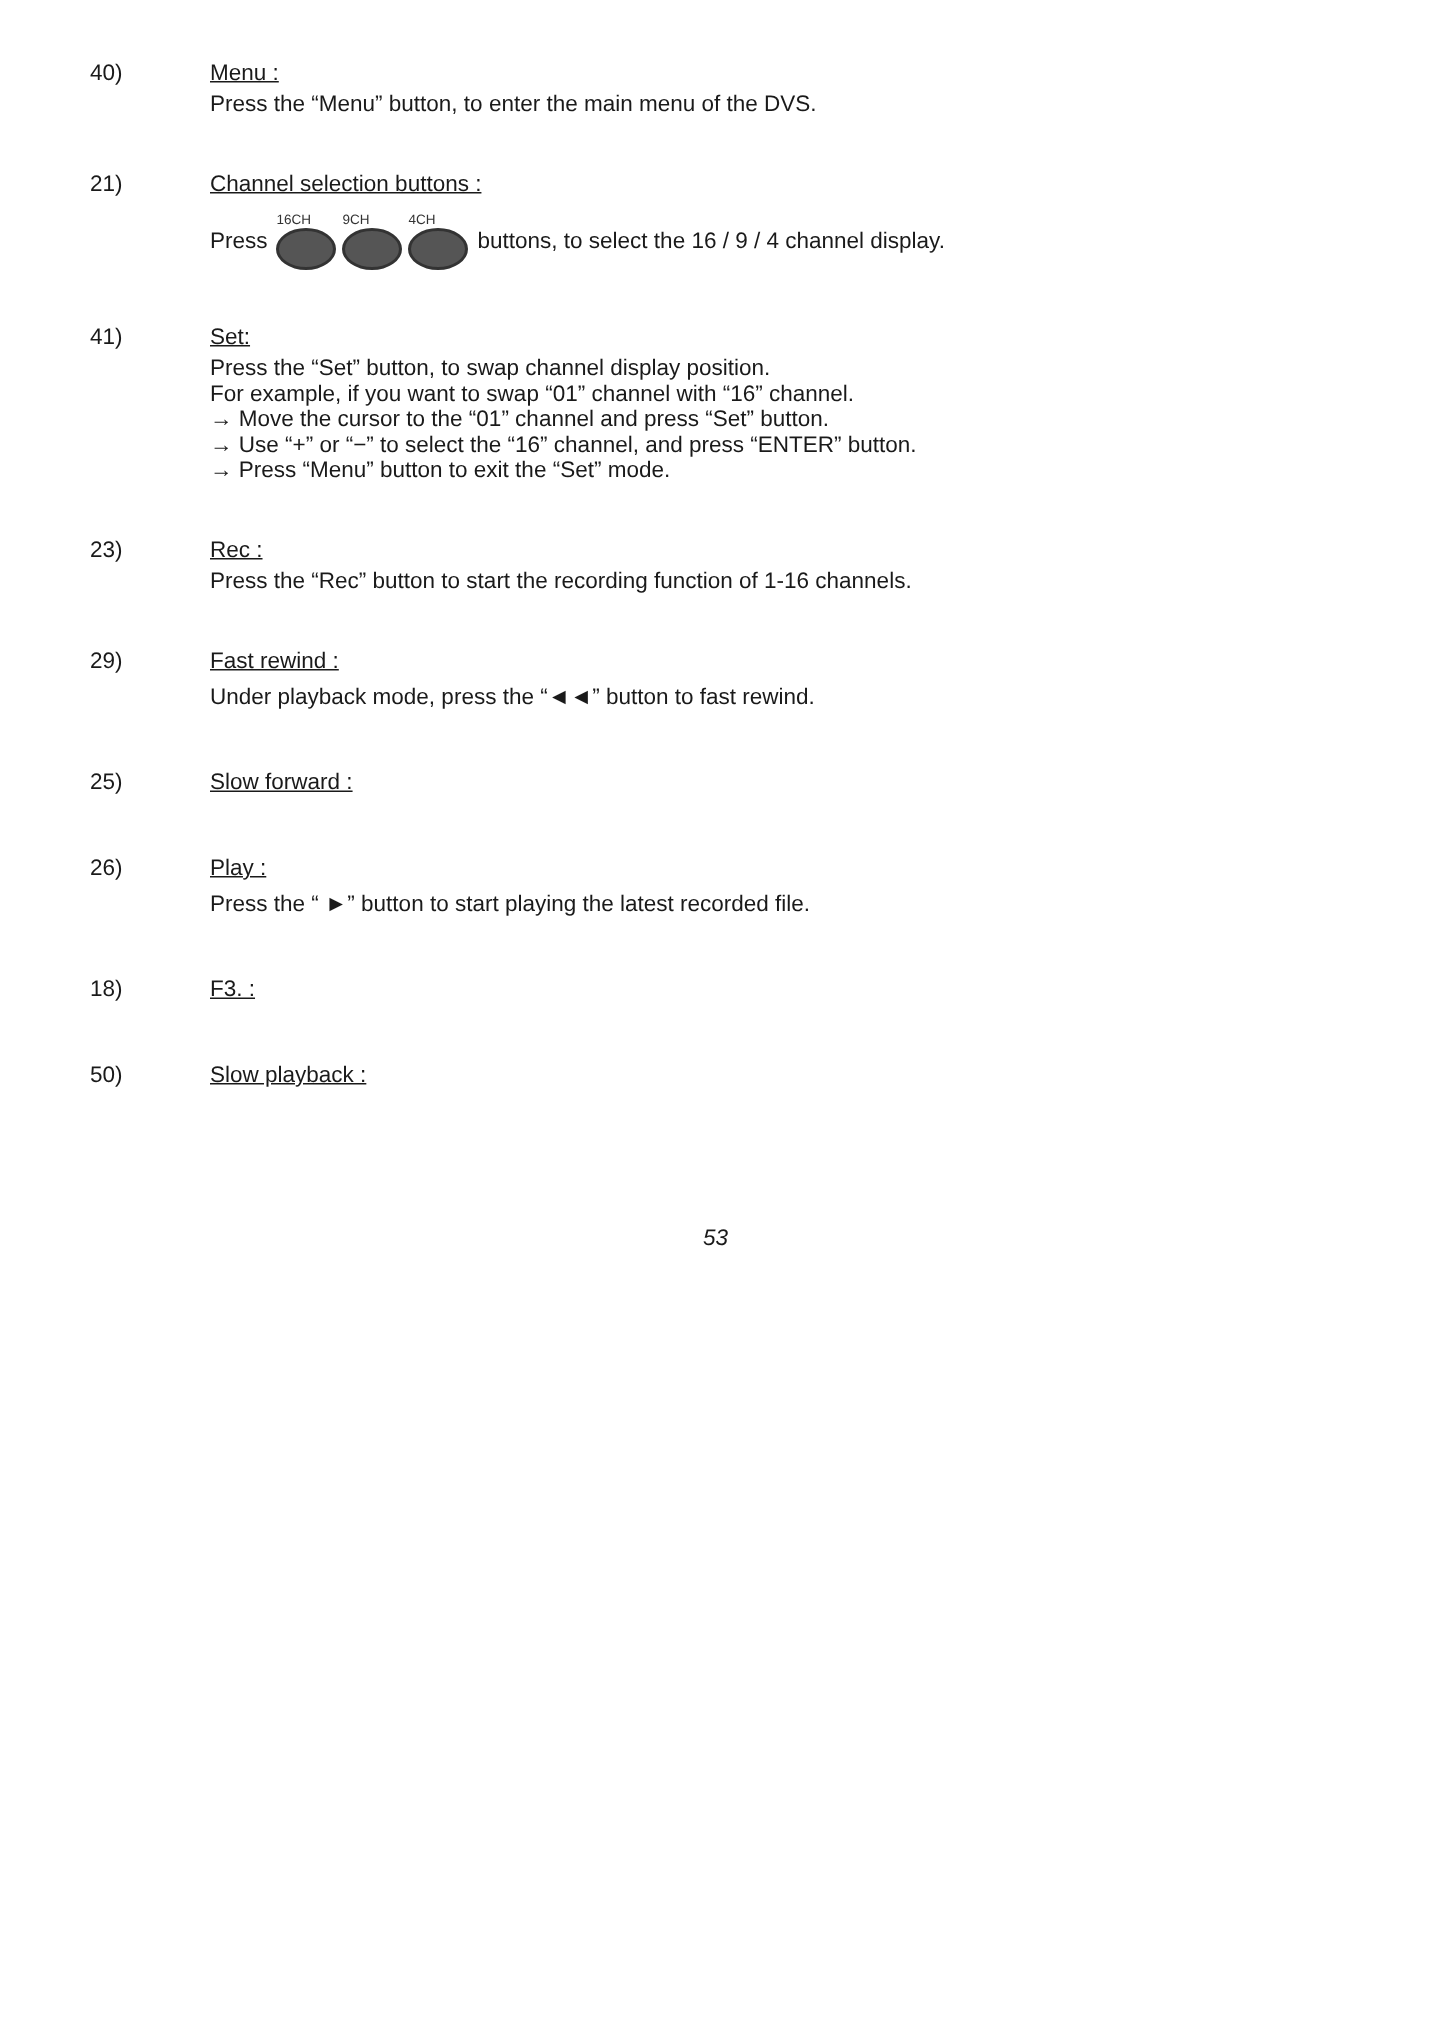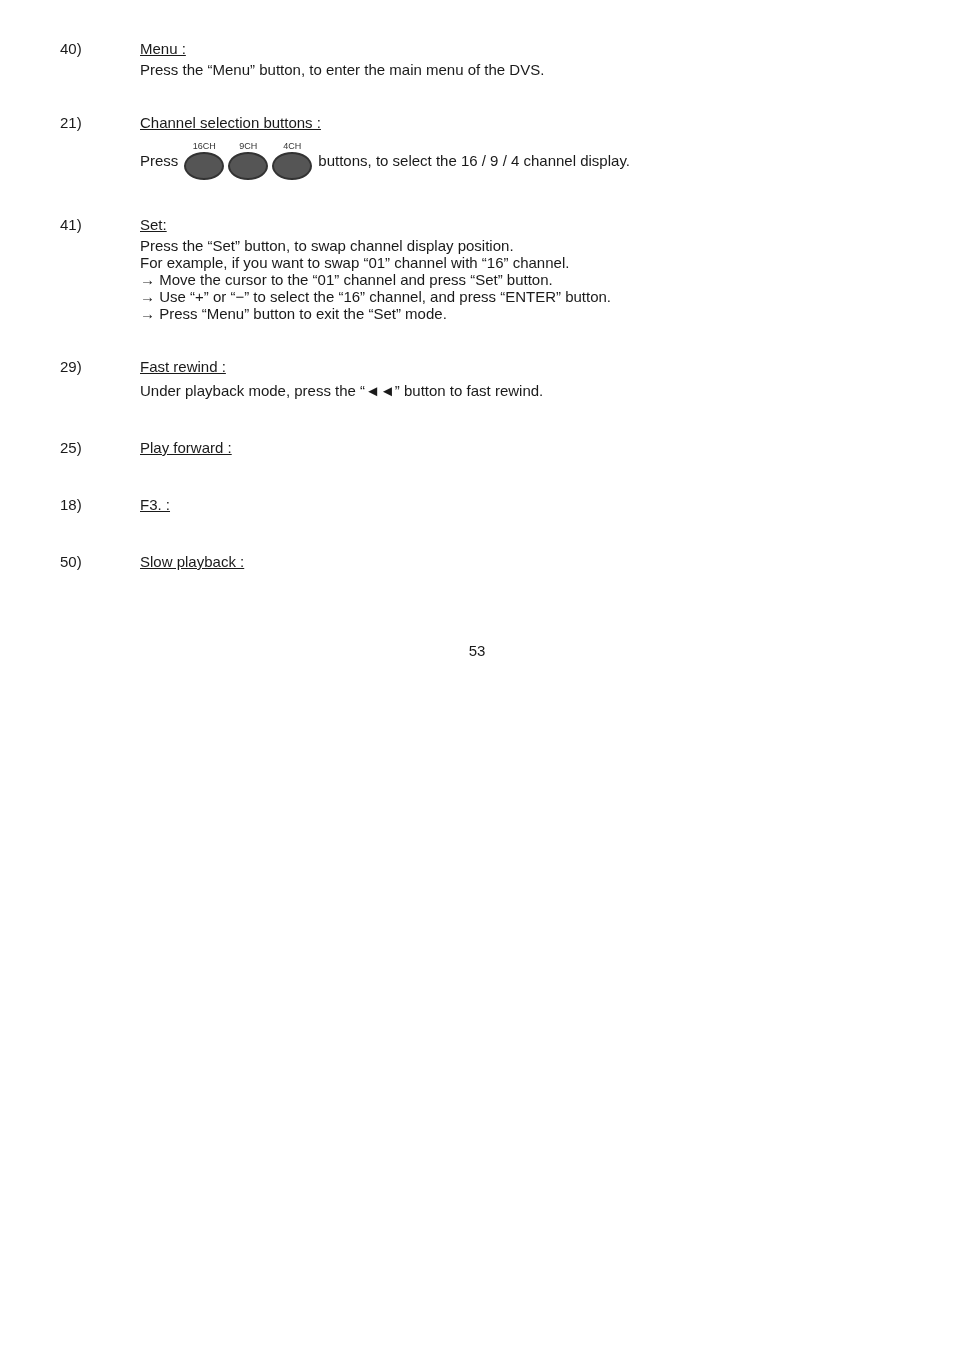--- a/index.html
+++ b/index.html
@@ -40,41 +40,42 @@
       gap: 6px;
     }
     .channel-btn-group {
       display: flex;
       gap: 4px;
       align-items: center;
     }
     .ch-btn {
       display: flex;
       flex-direction: column;
-      align-items: center;
+      align-items: flex-start;
       gap: 1px;
     }
     .ch-label {
       font-size: 9px;
       color: #333;
     }
     .ch-oval {
       width: 40px;
       height: 28px;
       background: #555;
       border-radius: 50%;
       border: 2px solid #333;
     }
     .arrow-symbol {
       font-size: 15px;
     }
     .page-footer {
       text-align: center;
-      margin-top: 68px;
+      margin-top: 88px;
       font-size: 15px;
+      font-style: italic;
     }
     .indent-line {
       display: block;
       margin-left: 0;
     }
     .slow-symbol {
       font-size: 14px;
     }
   </style>
 </head>
@@ -104,26 +105,34 @@
             </div>
           </div>
           <span> buttons, to select the 16 / 9 / 4 channel display.</span>
         </div></div>
     </div>
     <div class="section">
       <div class="section-num">41)</div>
       <div class="section-content"><span class="section-title">Set:</span><br><span class="indent-line">Press the “Set” button, to swap channel display position.</span><span class="indent-line">For example, if you want to swap “01” channel with “16” channel.</span><span class="indent-line">→ Move the cursor to the “01” channel and press “Set” button.</span><span class="indent-line">→ Use “+” or “−” to select the “16” channel, and press “ENTER” button.</span><span class="indent-line">→ Press “Menu” button to exit the “Set” mode.</span></div>
     </div>
     <div class="section">
+      <div class="section-num">23)</div>
+      <div class="section-content"><span class="section-title">Rec :</span><br><span class="indent-line">Press the “Rec” button to start the recording function of 1-16 channels.</span></div>
+    </div>
+    <div class="section">
       <div class="section-num">29)</div>
       <div class="section-content"><span class="section-title">Fast rewind :</span><br><div class="section-body">Under playback mode, press the “<strong class="arrow-symbol">◄◄</strong>” button to fast rewind.</div></div>
     </div>
     <div class="section">
       <div class="section-num">25)</div>
-      <div class="section-content"><span class="section-title">Play forward :</span><br></div>
+      <div class="section-content"><span class="section-title">Slow forward :</span><br></div>
+    </div>
+    <div class="section">
+      <div class="section-num">26)</div>
+      <div class="section-content"><span class="section-title">Play :</span><br><div class="section-body">Press the “ <strong class="arrow-symbol">►</strong>” button to start playing the latest recorded file.</div></div>
     </div>
     <div class="section">
       <div class="section-num">18)</div>
       <div class="section-content"><span class="section-title">F3. :</span><br></div>
     </div>
     <div class="section">
       <div class="section-num">50)</div>
       <div class="section-content"><span class="section-title">Slow playback :</span><br></div>
     </div>
   </div>

